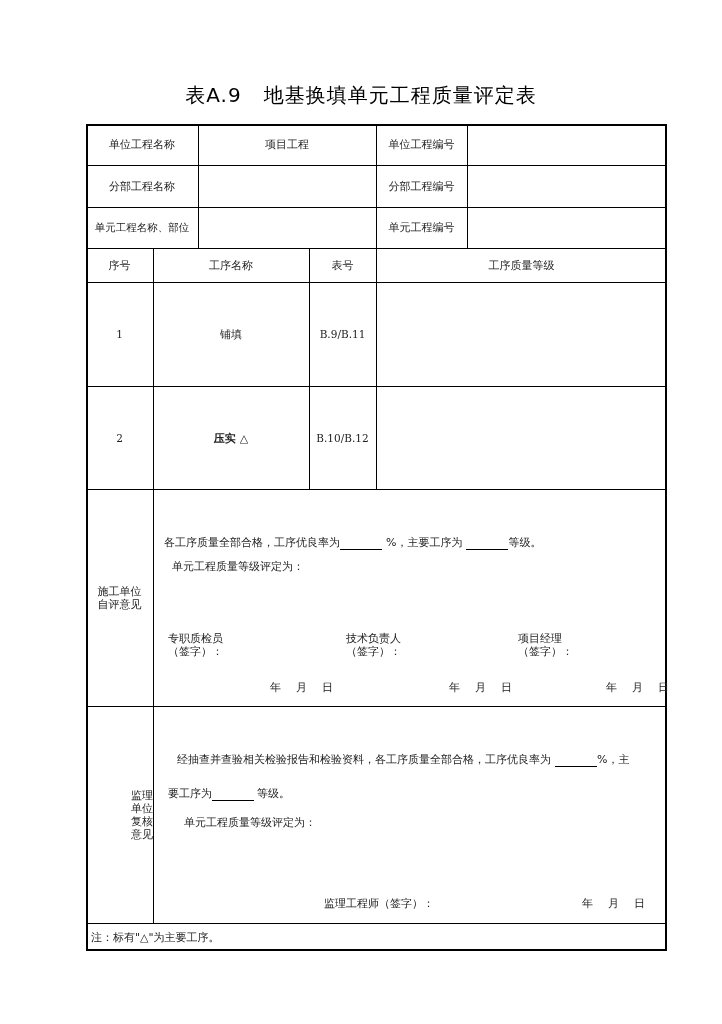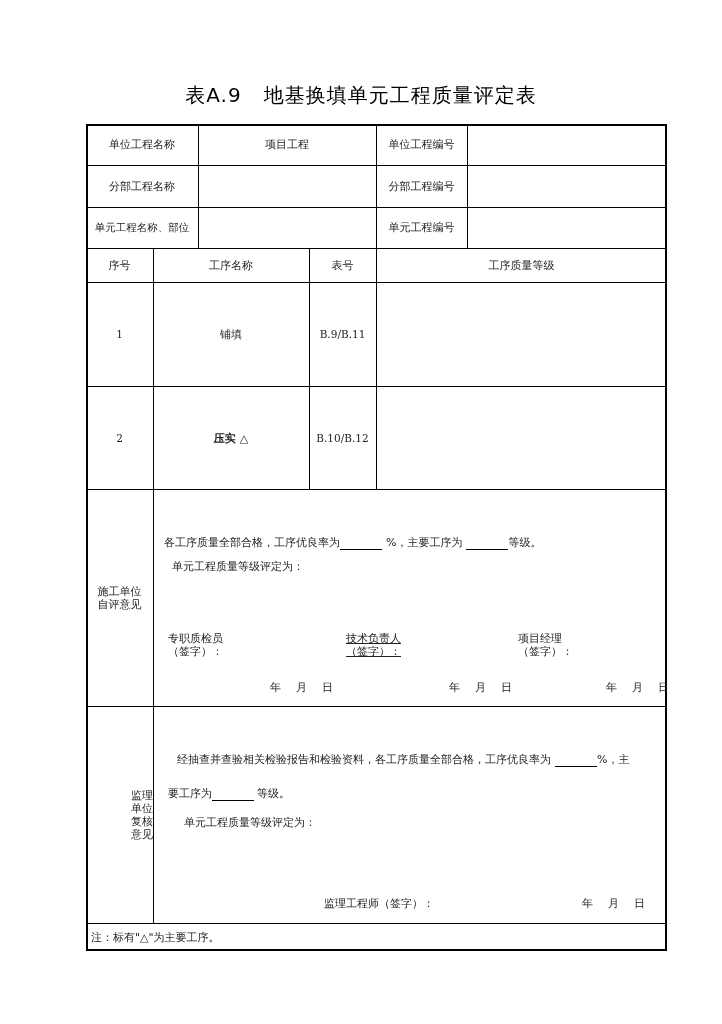--- a/index.html
+++ b/index.html
@@ -133,21 +133,21 @@
 <div class="txt" style="left:164px; top:535px;">
   <span>各工序质量全部合格，工序优良率为</span><span class="blank" style="width:42px;"></span><span style="margin-left:4px;">%，主要工序为</span><span class="blank" style="width:42px; margin-left:4px;"></span><span>等级。</span>
 </div>
 <div class="txt" style="left:172px; top:559px;">单元工程质量等级评定为：</div>
 <div class="txt" style="left:290px; top:559px; width:300px; height:14px;"></div>
 
 <div class="txt stack" style="left:168px; top:632px;">
   <div>专职质检员</div>
   <div>（签字）：</div>
 </div>
-<div class="txt stack" style="left:346px; top:632px;text-decoration:underline;">
+<div class="txt stack" style="left:346px; top:632px;">
   <div>技术负责人</div>
   <div>（签字）：</div>
 </div>
 <div class="txt stack" style="left:518px; top:632px;">
   <div>项目经理</div>
   <div>（签字）：</div>
 </div>
 
 <div class="txt" style="left:270px; top:680px; letter-spacing:2px;">年　月　日</div>
 <div class="txt" style="left:449px; top:680px; letter-spacing:2px;">年　月　日</div>

